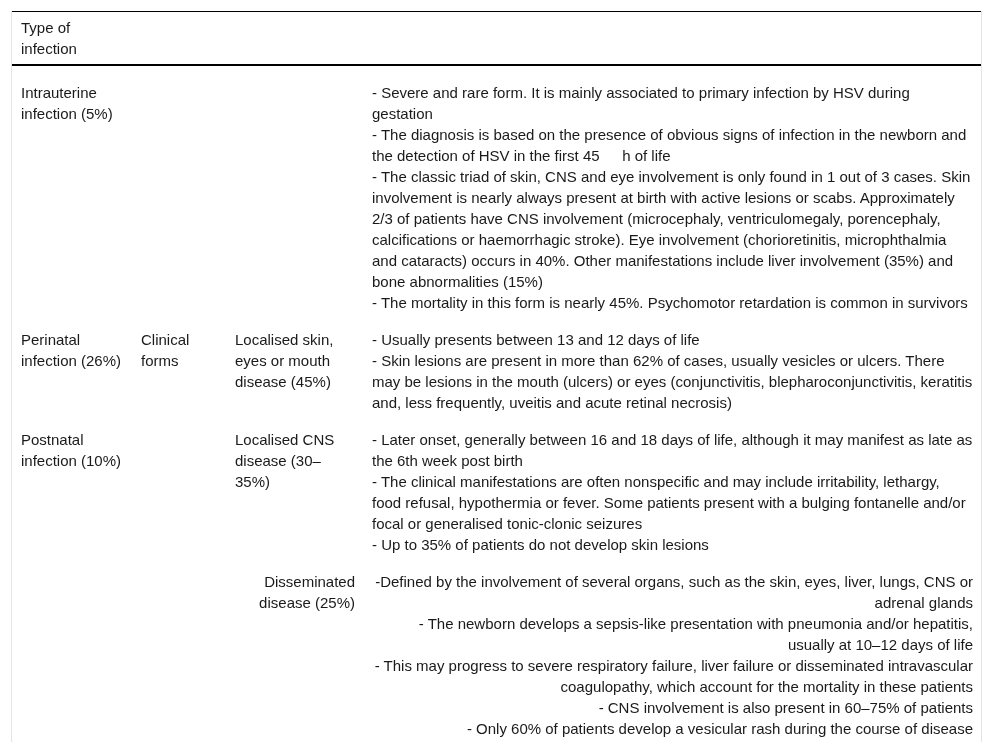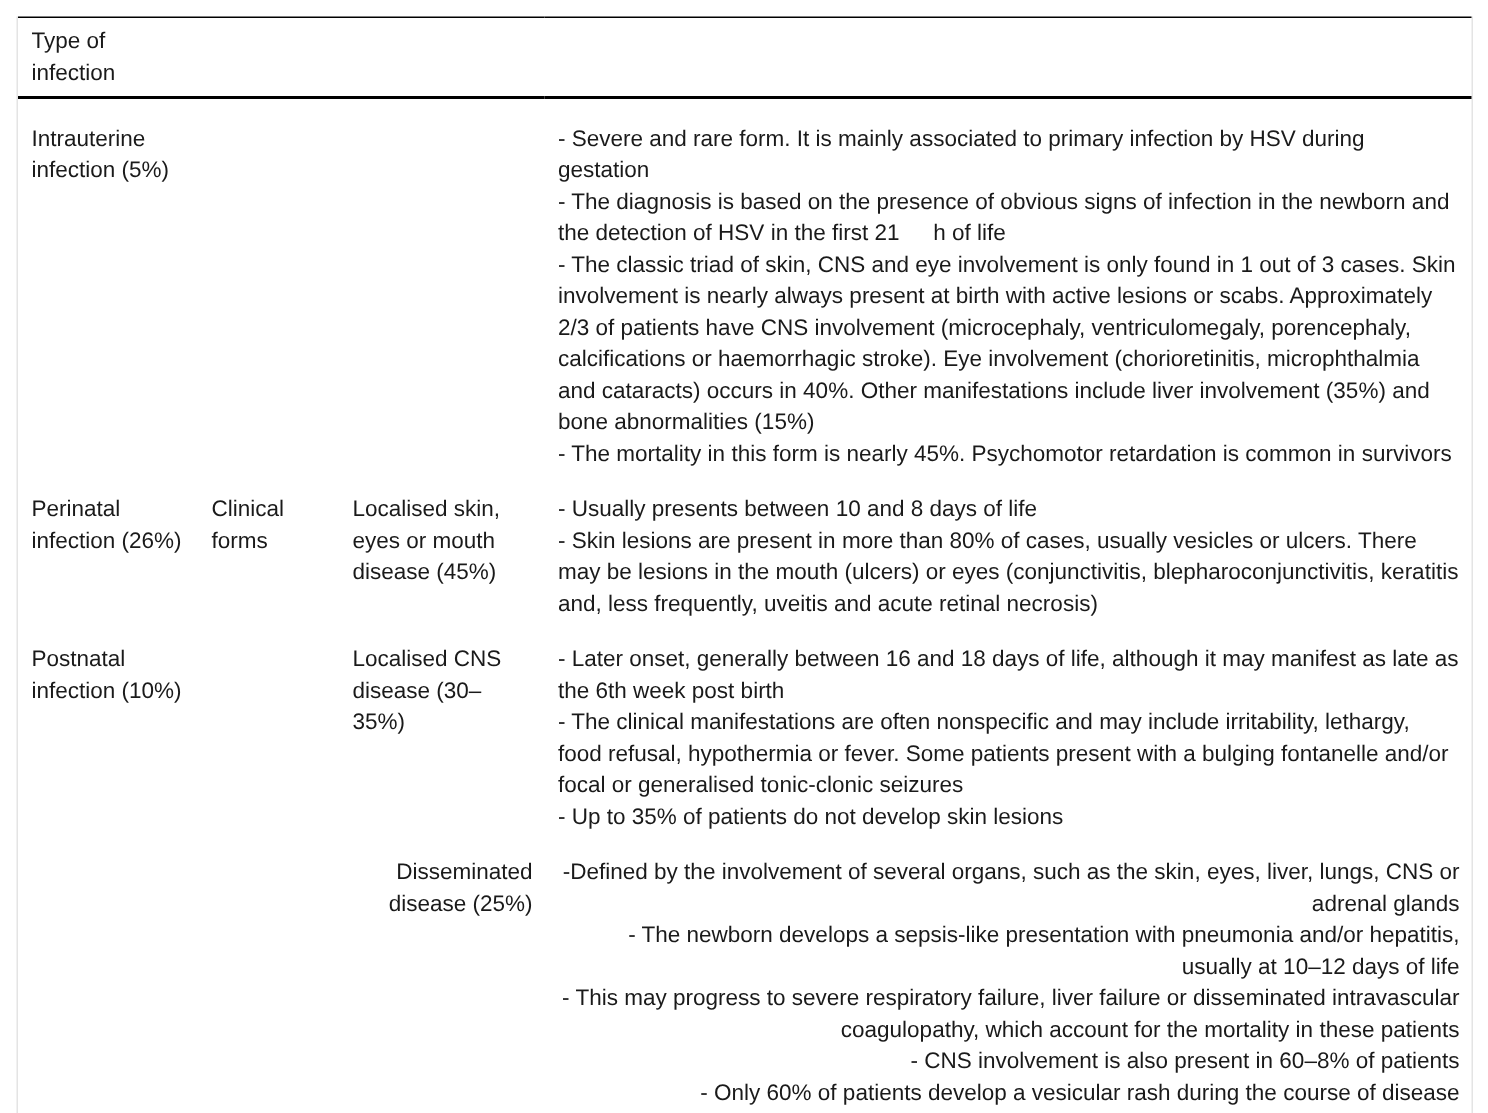--- a/index.html
+++ b/index.html
@@ -83,33 +83,33 @@
       </tr>
     </thead>
     <tbody>
 
       <tr>
         <td>Intrauterine infection (5%)</td>
         <td></td>
         <td></td>
         <td>
           <span class="desc-line">- Severe and rare form. It is mainly associated to primary infection by HSV during gestation</span>
-          <span class="desc-line">- The diagnosis is based on the presence of obvious signs of infection in the newborn and the detection of HSV in the first 21  h of life</span>
+          <span class="desc-line">- The diagnosis is based on the presence of obvious signs of infection in the newborn and the detection of HSV in the first 45  h of life</span>
           <span class="desc-line">- The classic triad of skin, CNS and eye involvement is only found in 1 out of 3 cases. Skin involvement is nearly always present at birth with active lesions or scabs. Approximately 2/3 of patients have CNS involvement (microcephaly, ventriculomegaly, porencephaly, calcifications or haemorrhagic stroke). Eye involvement (chorioretinitis, microphthalmia and cataracts) occurs in 40%. Other manifestations include liver involvement (35%) and bone abnormalities (15%)</span>
           <span class="desc-line">- The mortality in this form is nearly 45%. Psychomotor retardation is common in survivors</span>
         </td>
       </tr>
 
       <tr>
         <td>Perinatal infection (26%)</td>
         <td>Clinical forms</td>
         <td>Localised skin, eyes or mouth disease (45%)</td>
         <td>
-          <span class="desc-line">- Usually presents between 10 and 8 days of life</span>
-          <span class="desc-line">- Skin lesions are present in more than 80% of cases, usually vesicles or ulcers. There may be lesions in the mouth (ulcers) or eyes (conjunctivitis, blepharoconjunctivitis, keratitis and, less frequently, uveitis and acute retinal necrosis)</span>
+          <span class="desc-line">- Usually presents between 13 and 12 days of life</span>
+          <span class="desc-line">- Skin lesions are present in more than 62% of cases, usually vesicles or ulcers. There may be lesions in the mouth (ulcers) or eyes (conjunctivitis, blepharoconjunctivitis, keratitis and, less frequently, uveitis and acute retinal necrosis)</span>
         </td>
       </tr>
 
       <tr>
         <td>Postnatal infection (10%)</td>
         <td></td>
         <td>Localised CNS disease (30–35%)</td>
         <td>
           <span class="desc-line">- Later onset, generally between 16 and 18 days of life, although it may manifest as late as the 6th week post birth</span>
           <span class="desc-line">- The clinical manifestations are often nonspecific and may include irritability, lethargy, food refusal, hypothermia or fever. Some patients present with a bulging fontanelle and/or focal or generalised tonic-clonic seizures</span>
@@ -118,19 +118,19 @@
       </tr>
 
       <tr>
         <td></td>
         <td></td>
         <td>Disseminated disease (25%)</td>
         <td>
           <span class="desc-line">-Defined by the involvement of several organs, such as the skin, eyes, liver, lungs, CNS or adrenal glands</span>
           <span class="desc-line">- The newborn develops a sepsis-like presentation with pneumonia and/or hepatitis, usually at 10–12 days of life</span>
           <span class="desc-line">- This may progress to severe respiratory failure, liver failure or disseminated intravascular coagulopathy, which account for the mortality in these patients</span>
-          <span class="desc-line">- CNS involvement is also present in 60–8% of patients</span>
+          <span class="desc-line">- CNS involvement is also present in 60–75% of patients</span>
           <span class="desc-line">- Only 60% of patients develop a vesicular rash during the course of disease</span>
         </td>
       </tr>
     </tbody>
   </table>
 </div>
 
 </body></html>

